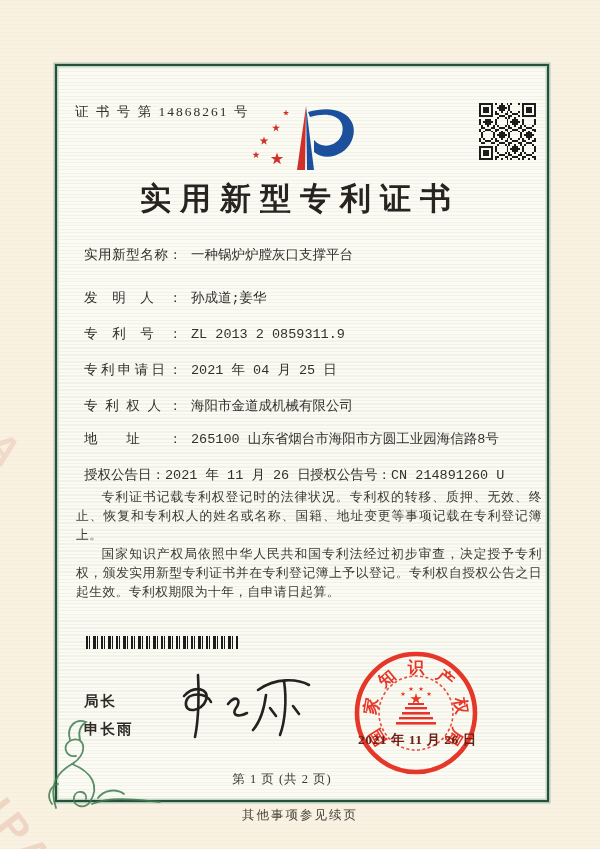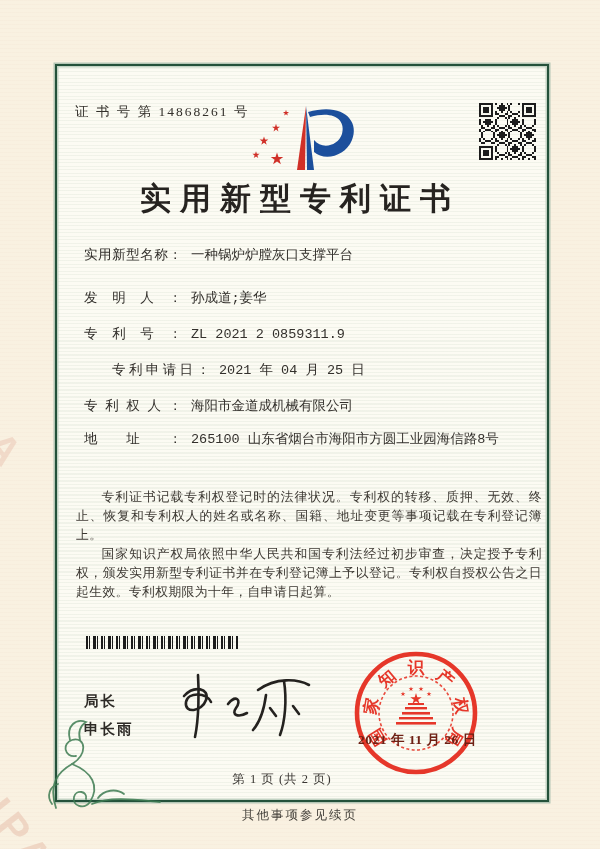--- a/index.html
+++ b/index.html
@@ -361,30 +361,34 @@
 
   <div class="abs" id="title">实用新型专利证书</div>
 
   <div class="row" style="top:246px;">
     <span class="flabel">实用新型名称：</span><span class="fvalue">一种锅炉炉膛灰口支撑平台</span>
   </div>
   <div class="row" style="top:289px;">
     <span class="flabel">发明人：</span><span class="fvalue">孙成道;姜华</span>
   </div>
   <div class="row" style="top:325px;">
-    <span class="flabel">专利号：</span><span class="fvalue">ZL 2021 2 0859311.9</span>
-  </div>
-  <div class="row" style="top:361px;margin-left:28px;">
+    <span class="flabel">专利号：</span><span class="fvalue">ZL 2013 2 0859311.9</span>
+  </div>
+  <div class="row" style="top:361px;">
     <span class="flabel">专利申请日：</span><span class="fvalue">2021 年 04 月 25 日</span>
   </div>
   <div class="row" style="top:397px;">
     <span class="flabel">专利权人：</span><span class="fvalue">海阳市金道成机械有限公司</span>
   </div>
   <div class="row" style="top:430px;">
     <span class="flabel">地址：</span><span class="fvalue">265100 山东省烟台市海阳市方圆工业园海信路8号</span>
+  </div>
+  <div class="row" style="top:466px;">
+    <span>授权公告日：</span><span>2021 年 11 月 26 日</span>
+    <span class="gpair2"><span>授权公告号：</span><span>CN 214891260 U</span></span>
   </div>
 
   <div class="abs" id="body-text">
     <p>专利证书记载专利权登记时的法律状况。专利权的转移、质押、无效、终止、恢复和专利权人的姓名或名称、国籍、地址变更等事项记载在专利登记簿上。</p>
     <p>国家知识产权局依照中华人民共和国专利法经过初步审查，决定授予专利权，颁发实用新型专利证书并在专利登记簿上予以登记。专利权自授权公告之日起生效。专利权期限为十年，自申请日起算。</p>
   </div>
 
   <div class="abs" id="barcode"></div>
 
   <div class="abs" id="signer">

